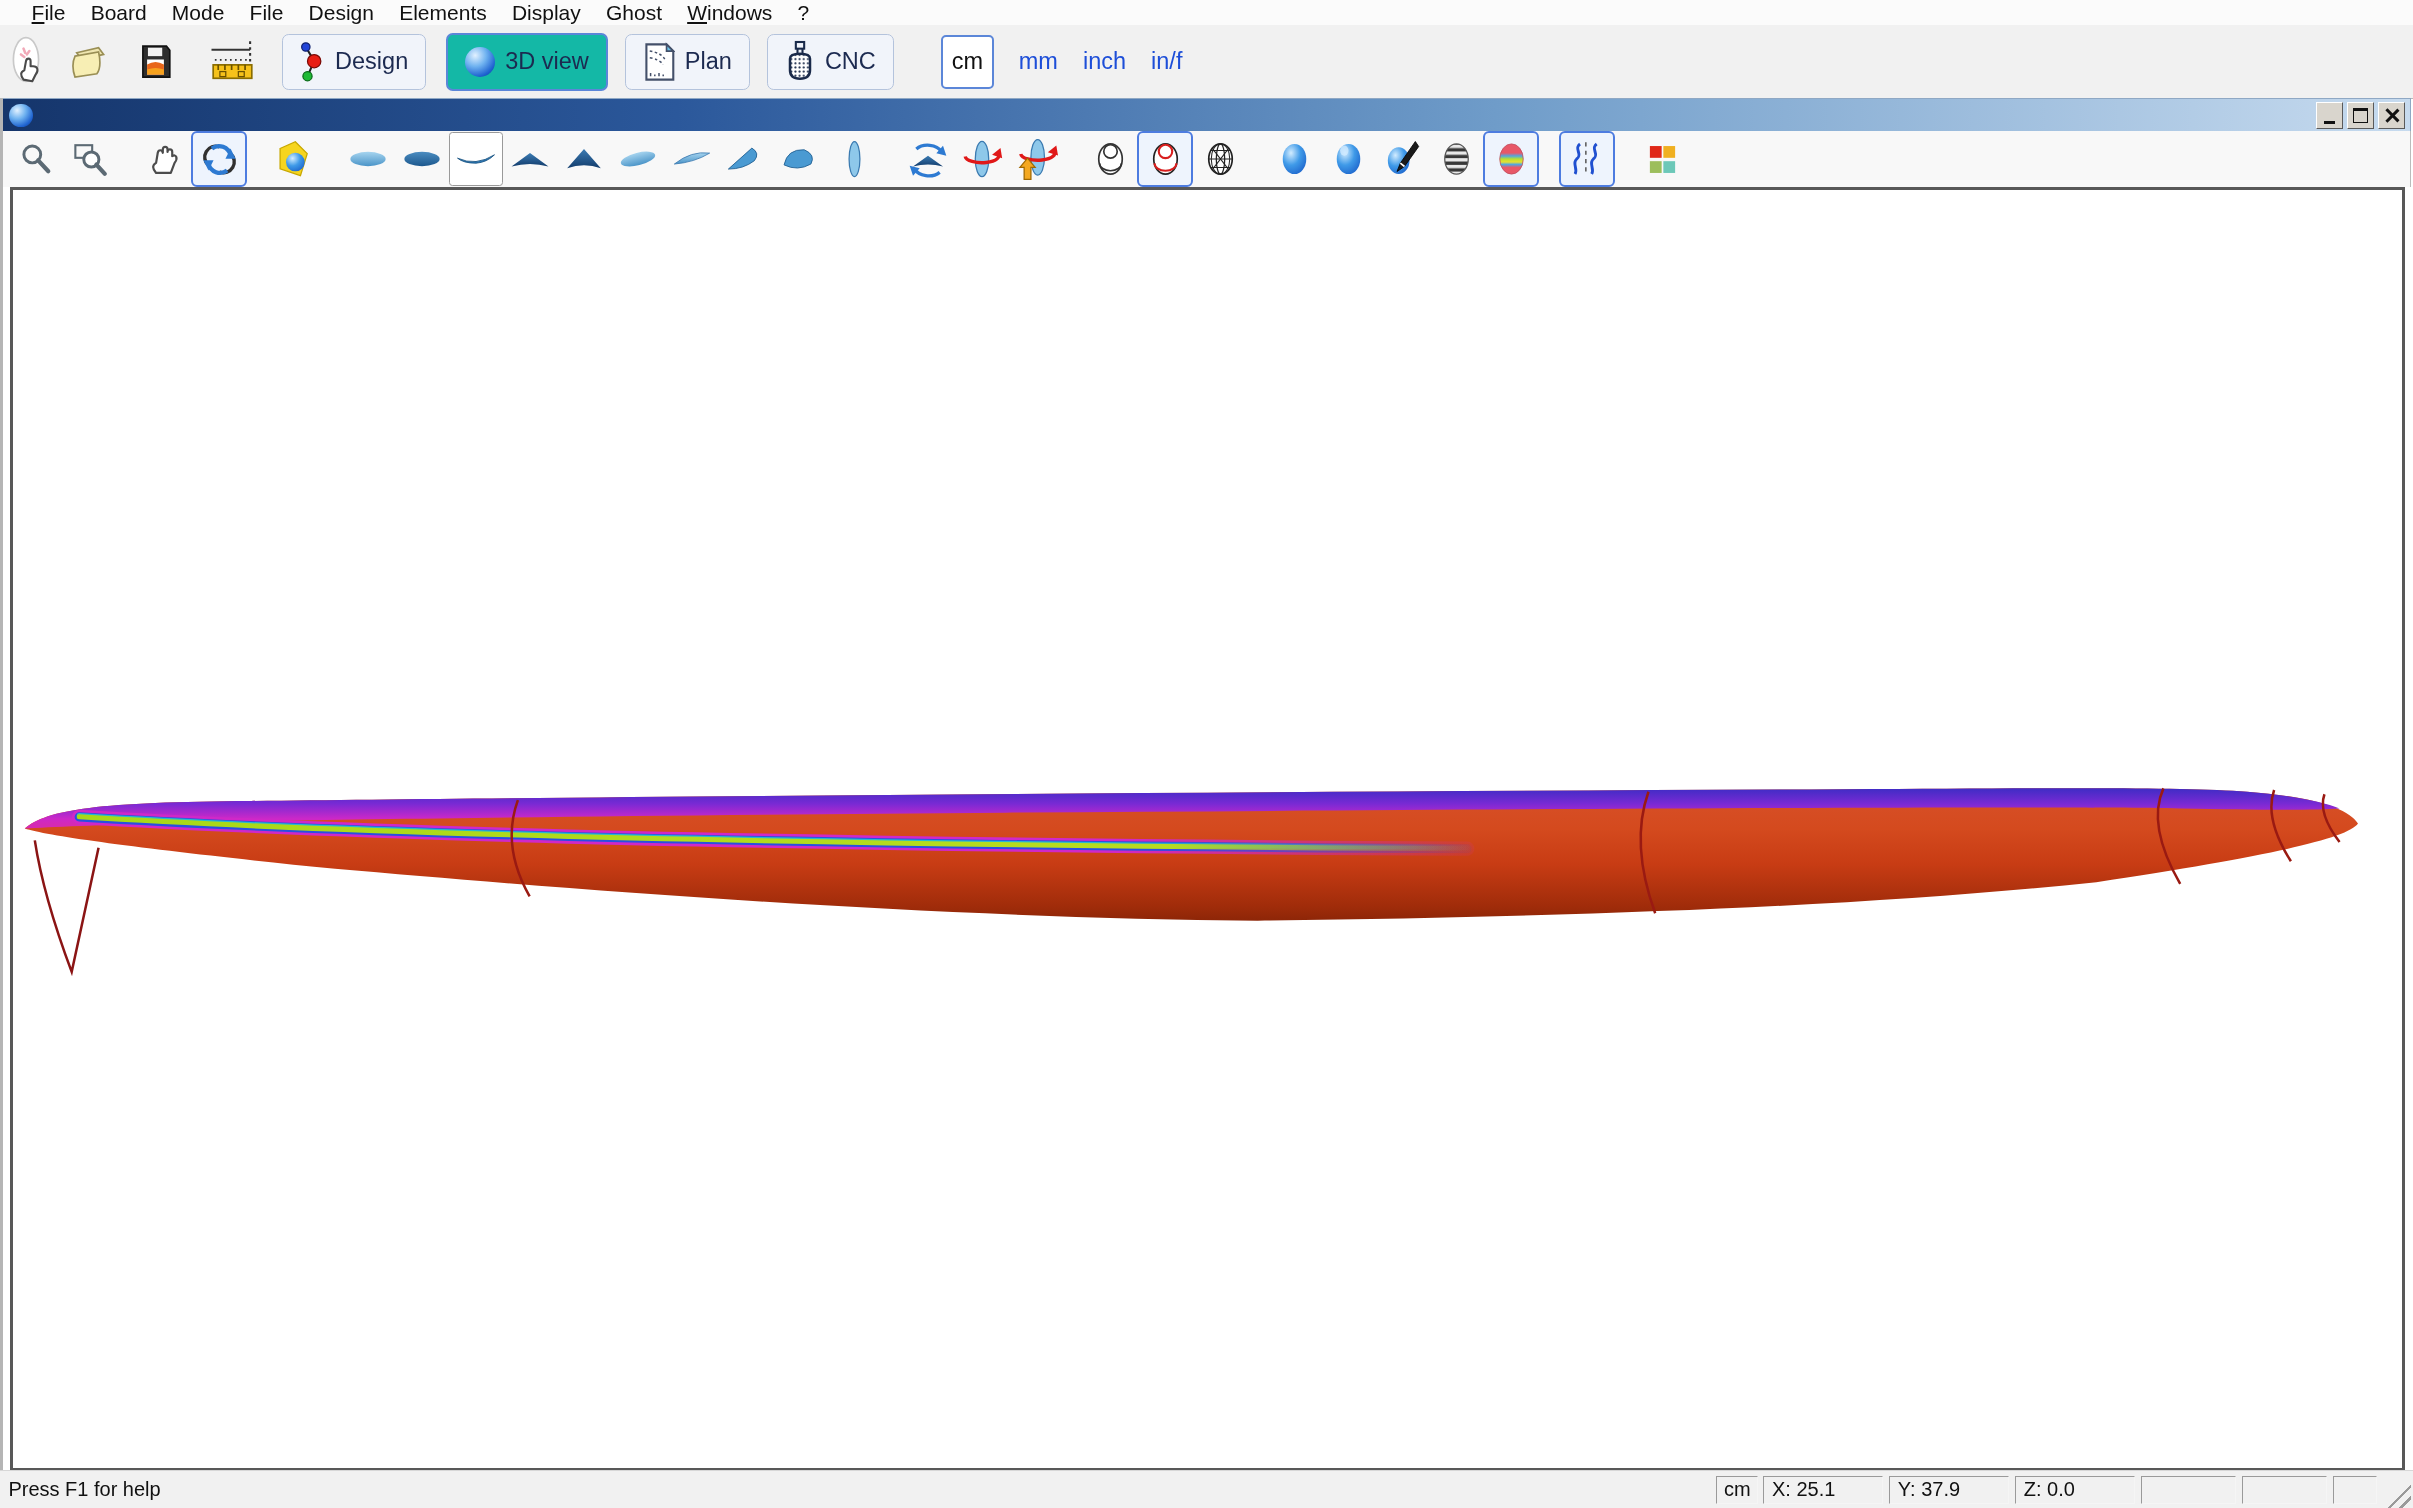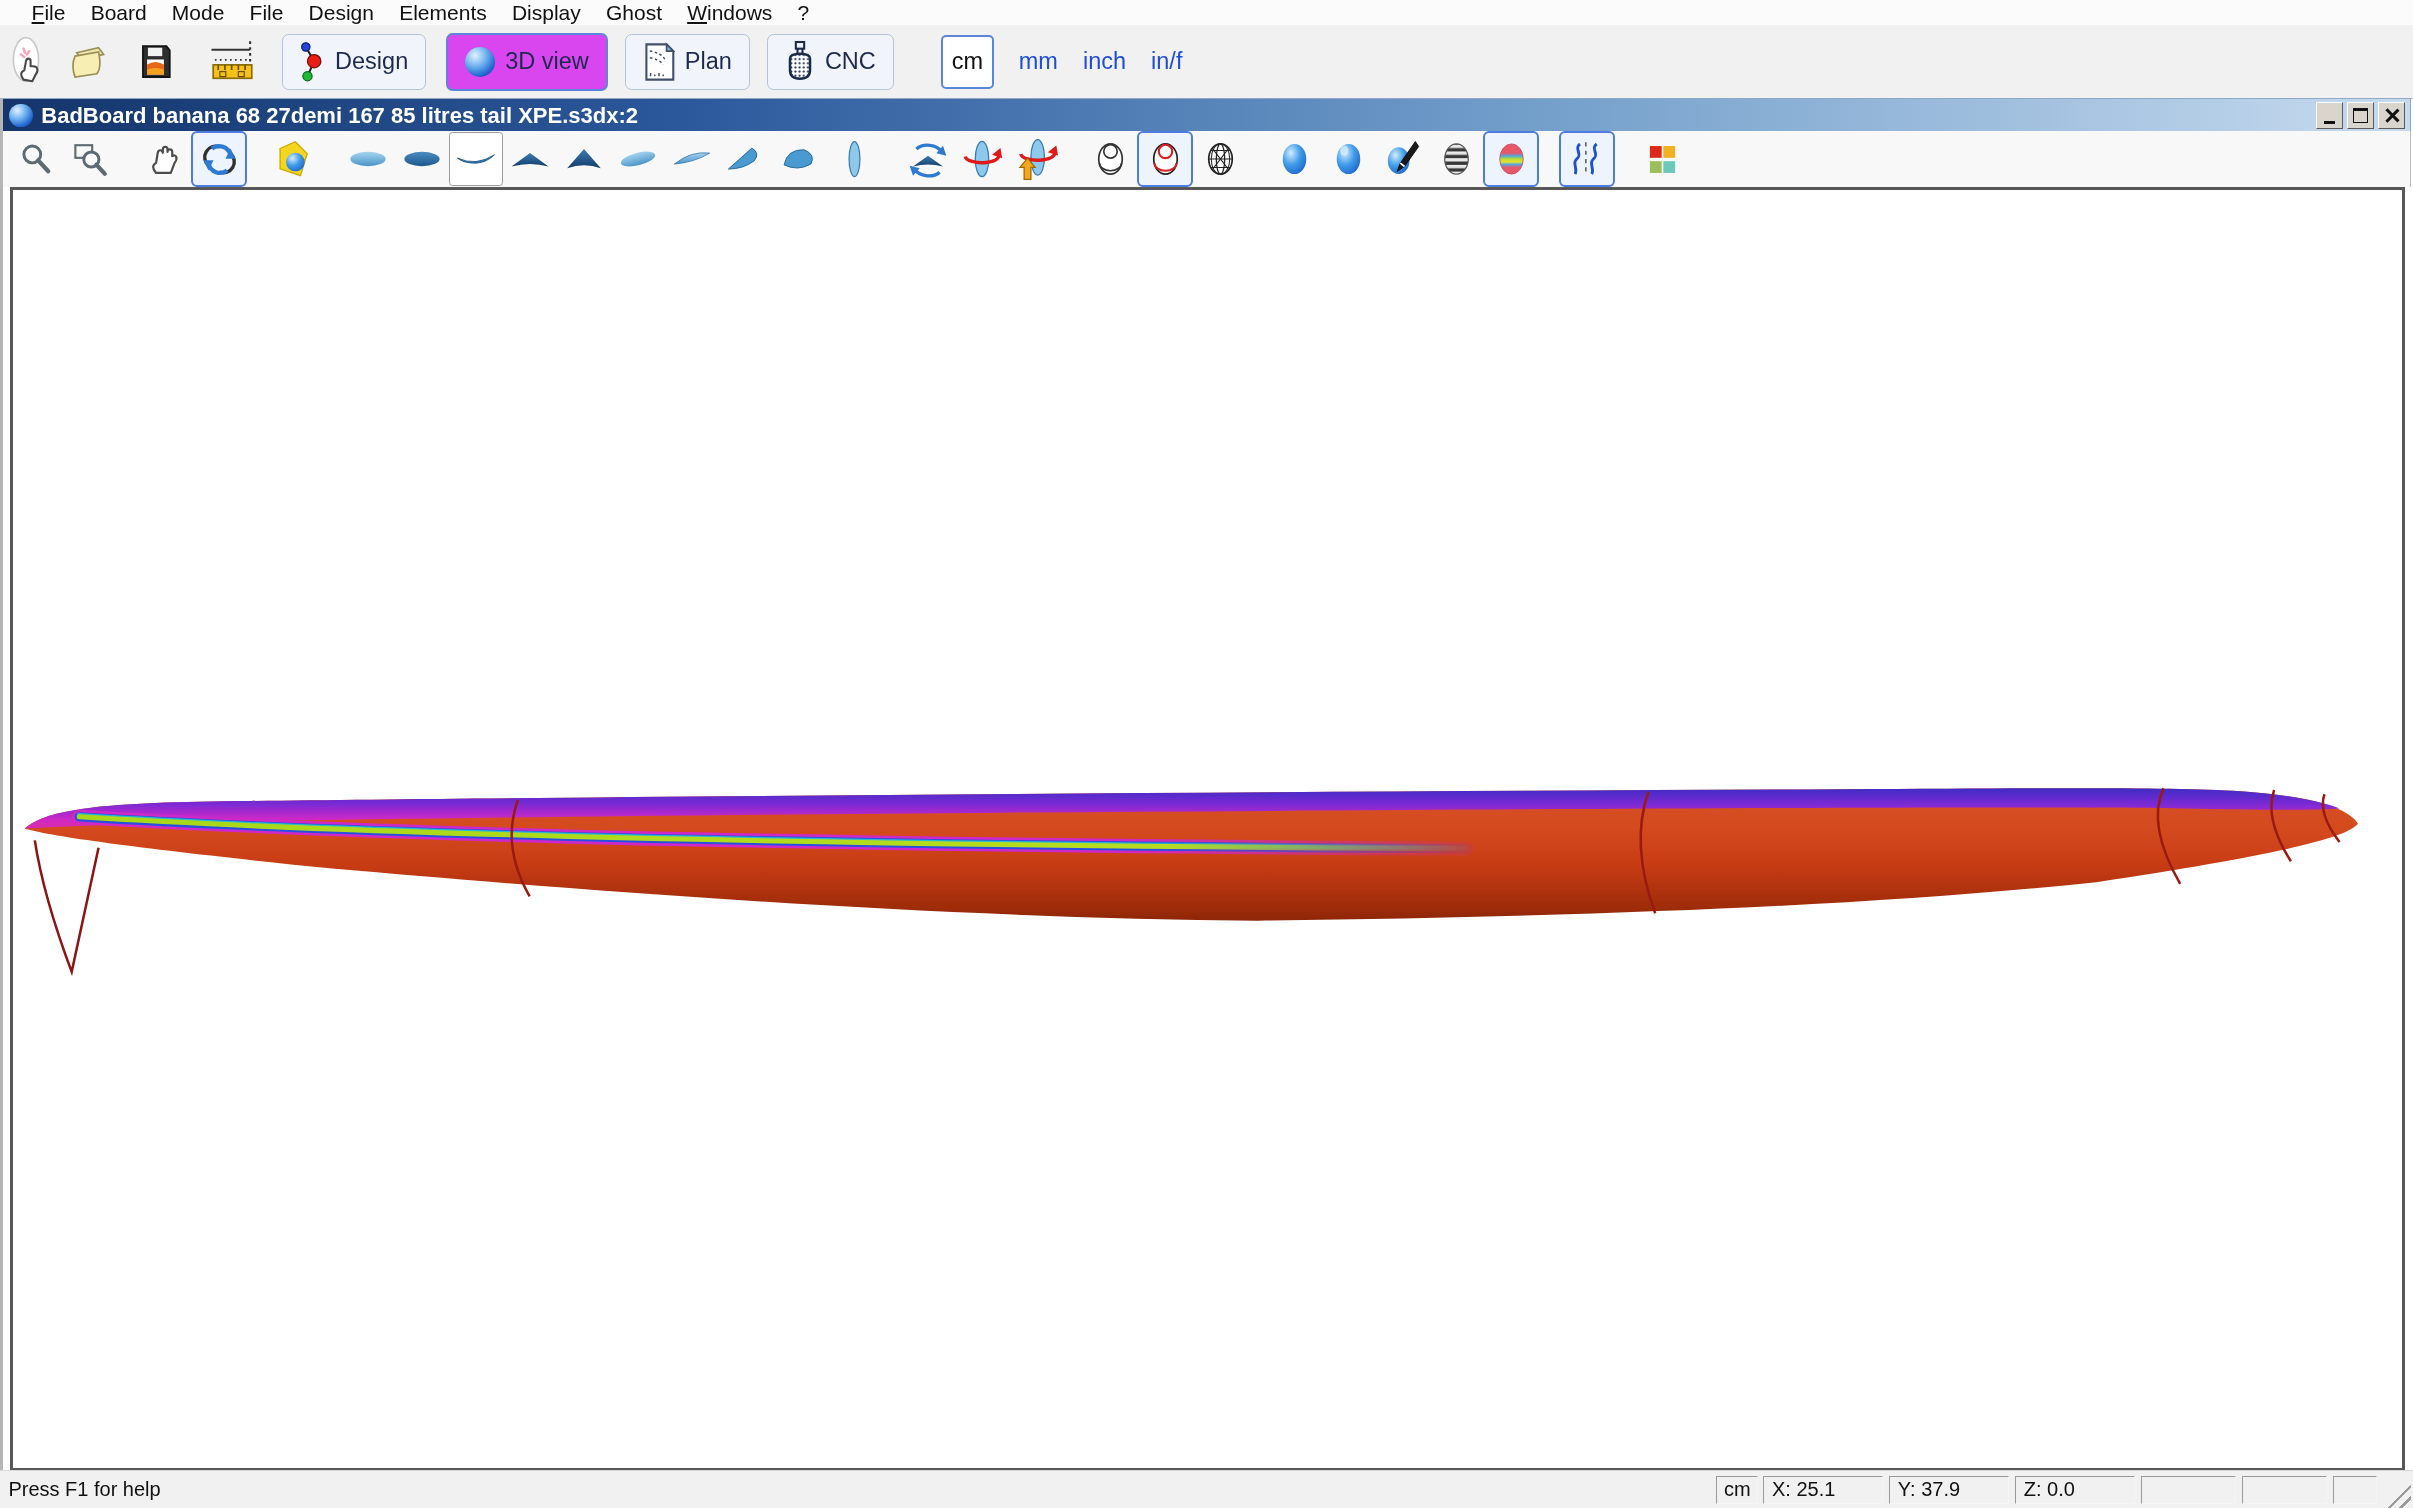--- a/index.html
+++ b/index.html
@@ -12,21 +12,21 @@
   .menu-item{display:inline-block;padding:0 12.6px;cursor:default;}
   .menu-item.acc::first-letter{text-decoration:underline;}
 
   
   .toolbar1{position:absolute;top:25px;left:0;right:0;height:73px;background:#f1f1f1;
             border-bottom:1.7px solid #b9b9b9;display:flex;align-items:center;}
   .tb1-icon{width:44px;height:54px;display:flex;align-items:center;justify-content:center;}
   .mode-btn{height:54px;display:flex;align-items:center;gap:10px;padding:0 17px;
             border:1.7px solid #b4c3dc;border-radius:6.7px;background:#f1f4fa;
             font-size:23.5px;color:#1c2a50;}
-  .mode-btn.active{border:2.5px solid #5b86d8;background:#d946ef;}
+  .mode-btn.active{border:2.5px solid #5b86d8;background:#14b8a6;}
   .sphere{width:30px;height:30px;border-radius:50%;
           background:radial-gradient(circle at 34% 28%,#e2f1ff,#6fb2f0 38%,#1f63d0 72%,#0a2f85);}
   .units{display:flex;align-items:center;margin-left:47px;gap:0;}
   .unit-cm{width:49px;height:50px;border:2.5px solid #5b86d8;border-radius:5px;background:#fff;
            display:flex;align-items:center;justify-content:center;font-size:23.5px;color:#111;}
   .unit-flat{font-size:23.5px;color:#1d4ed8;margin-left:25px;}
 
   
   .doc-titlebar{position:absolute;top:98px;left:1.7px;right:1.7px;height:33px;
       background:linear-gradient(90deg,#15356b 0%,#2b589b 28%,#6f9cc9 62%,#c7dbef 100%);
@@ -167,21 +167,20 @@
     <div class="units">
       <div class="unit-cm">cm</div>
       <span class="unit-flat">mm</span>
       <span class="unit-flat">inch</span>
       <span class="unit-flat">in/f</span>
     </div>
   </div>
 
   <div class="doc-titlebar">
     <span class="doc-sphere"></span>
-    <span>BadBoard banana 68  27demi 167 85 litres tail XPE.s3dx:2</span>
     <div class="win-btns">
       <div class="win-btn">
           <div class="glyph-min"></div>
         </div>
       <div class="win-btn">
           <div class="glyph-max"></div>
         </div>
       <div class="win-btn">
           <div class="glyph-x"></div>
         </div>

